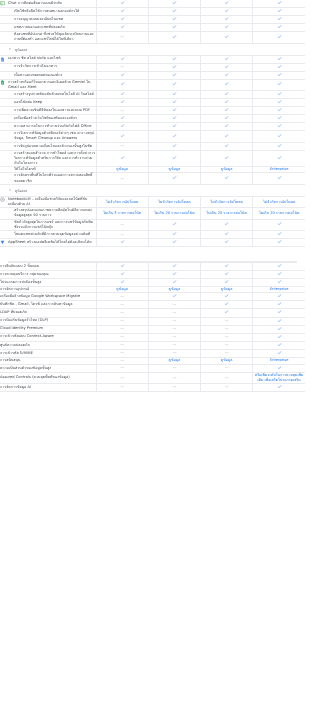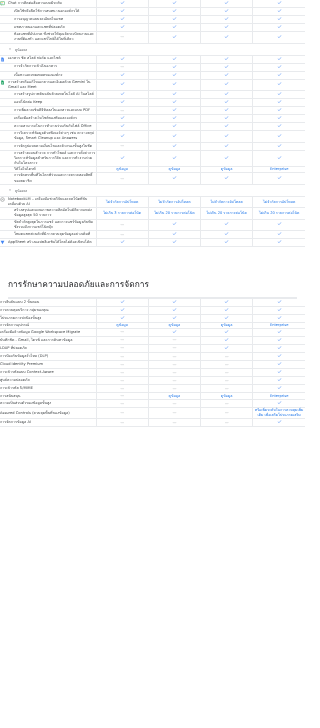--- a/index.html
+++ b/index.html
@@ -571,23 +571,20 @@
               </svg></span></td>
           <td class="plan-cell"><span class="check"><svg viewBox="0 0 24 24">
                 <path d="M9 16.2 4.8 12l-1.4 1.4L9 19 21 7l-1.4-1.4z" fill="#4285f4"></path>
               </svg></span></td>
         </tr>
       </tbody>
   </table>
 
   <div class="gap"></div>
 
-  <div class="section">
-    <h2>การรักษาความปลอดภัยและการจัดการ</h2>
-  </div>
   <div class="section-rule"></div>
 
   <table class="table">
     <colgroup>
       <col class="c-feat">
         <col class="c-plan">
         <col class="c-plan">
         <col class="c-plan">
         <col class="c-plan">
     </colgroup>

